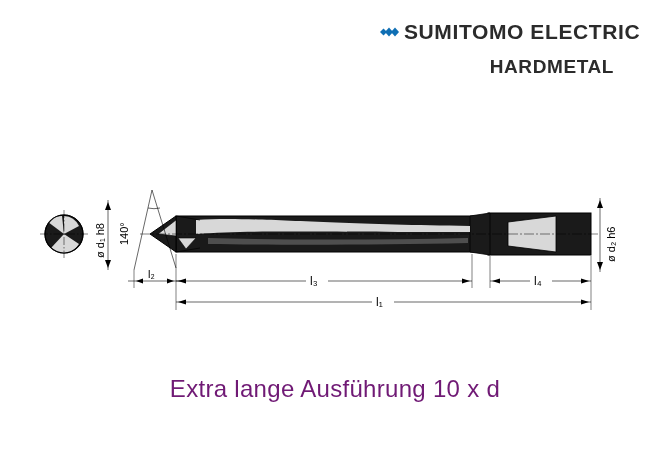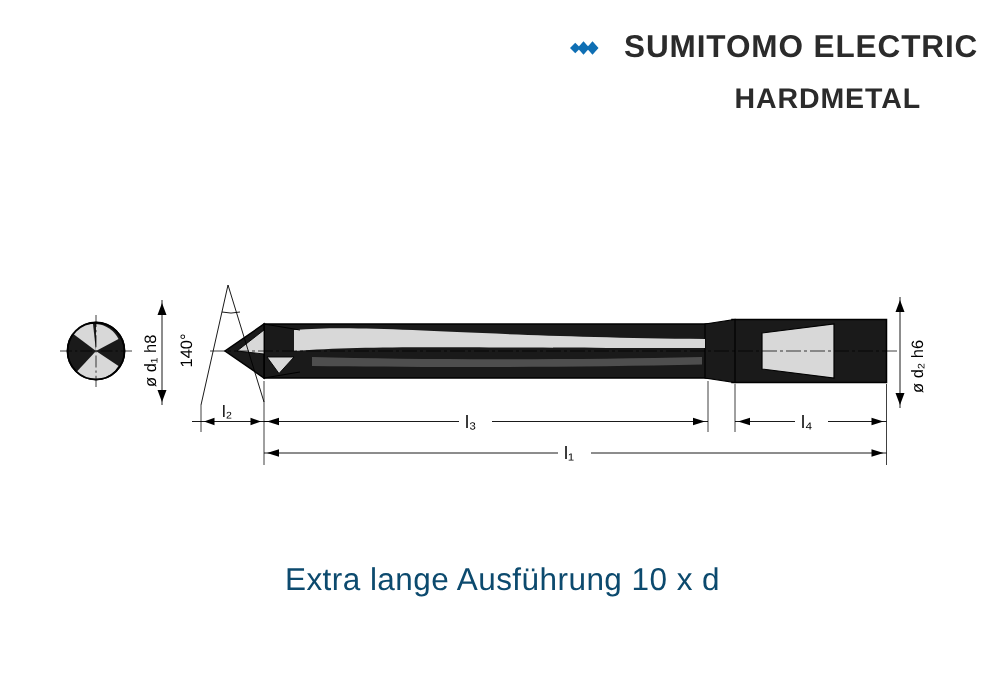--- a/index.html
+++ b/index.html
@@ -20,21 +20,21 @@
   #logo-block {
     position: absolute;
     left: 378px;
     top: 20px;
     width: 260px;
     text-align: left;
   }
   #logo-row-1 {
     display: flex;
     align-items: center;
-    gap: 12px;
+    gap: 0;
   }
   #logo-mark {
     width: 26px;
     height: 18px;
     flex: 0 0 auto;
   }
   #brand-name {
     font-size: 21px;
     font-weight: bold;
     letter-spacing: 0.6px;
@@ -60,22 +60,22 @@
     height: 200px;
   }
 
   
   #caption {
     position: absolute;
     left: 0;
     top: 375px;
     width: 670px;
     text-align: center;
-    font-size: 21px;
-    color: #0c4a6e;
+    font-size: 24px;
+    color: #701a75;
     letter-spacing: 0.3px;
   }
 
   .lbl {
     font-family: "Liberation Sans", sans-serif;
   }
 </style>
 </head>
 <body>
 

